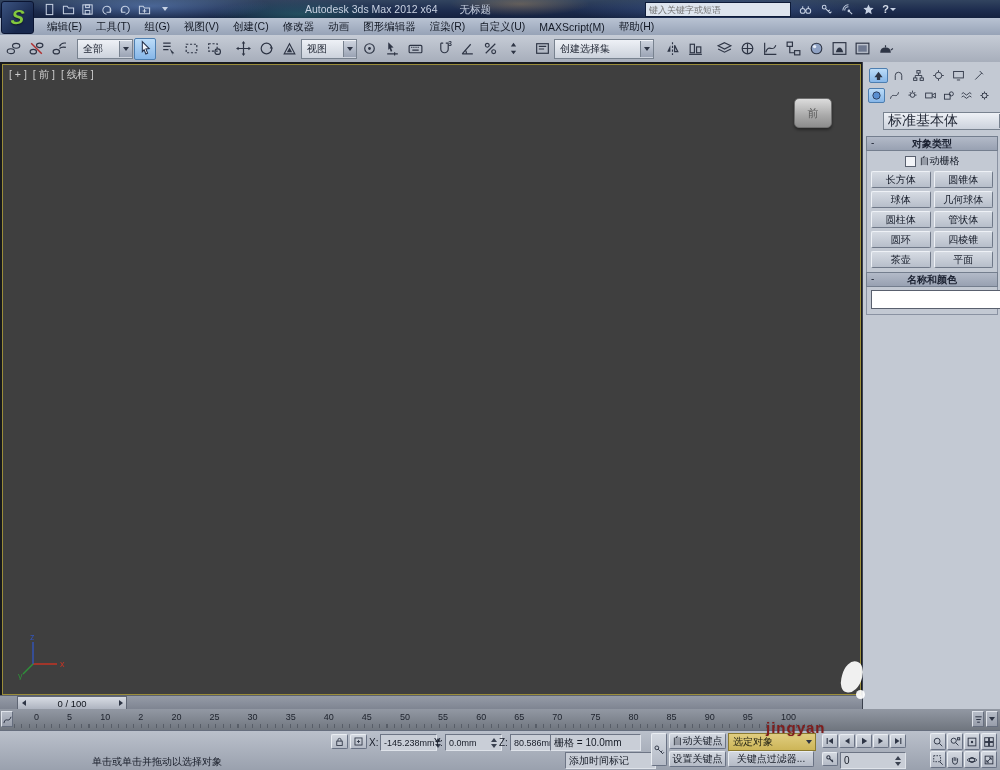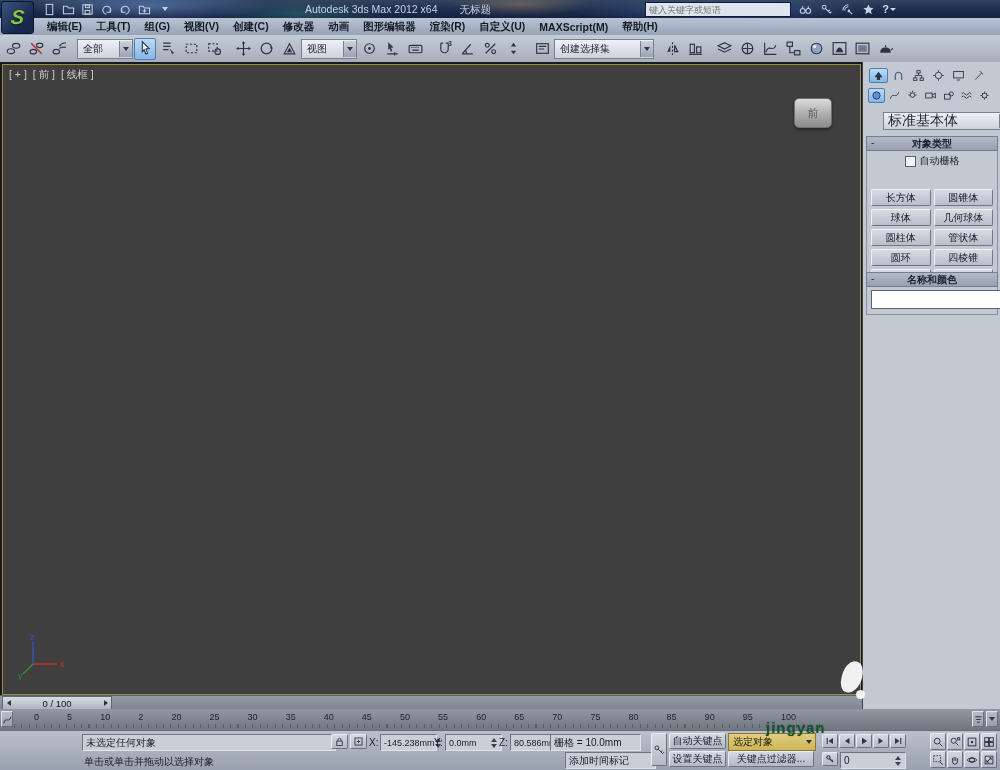--- a/index.html
+++ b/index.html
@@ -35,21 +35,21 @@
   #search-input{width:138px;height:13px;background:#dde4ee;border:1px solid #0e1b38;font-size:9px;color:#333;padding:0 3px;}
   .icbtn{width:14px;height:14px;display:flex;align-items:center;justify-content:center;}
   .help-q{color:#d6dde9;font-size:11px;font-weight:bold;line-height:1;}
   .ic-caret{width:0;height:0;border-left:3px solid transparent;border-right:3px solid transparent;
     border-top:3px solid #c7d2e4;margin-left:1px;}
 
   
   #menubar{left:0;top:18px;width:1000px;height:17px;
     background:linear-gradient(#b9c3d3,#97a3b7);border-bottom:1px solid #6c7688;
     display:flex;align-items:center;padding-left:40px;font-size:10.5px;color:#141a26;}
-  .menu-item{padding:0 7px;height:17px;display:flex;align-items:center;white-space:nowrap;font-weight:bold;}
+  .menu-item{padding:0 7px;height:17px;display:flex;align-items:center;white-space:nowrap;}
 
   
   #toolbar{left:0;top:35px;width:1000px;height:27px;
     background:linear-gradient(#c6ccd6,#a7aebb);border-bottom:1px solid #5f6879;
     display:flex;align-items:center;gap:1px;padding:0 1px 0 2px;}
   .tbtn{width:22px;height:22px;display:flex;align-items:center;justify-content:center;position:relative;
     border:1px solid transparent;border-radius:2px;flex:none;}
   .tbtn.active{background:linear-gradient(#bcdcf8,#86b6e8);border:1px solid #4d7eb0;}
   .tsep{width:5px;height:22px;flex:none;}
   .tdrop{height:18px;background:linear-gradient(#eef1f6,#ccd2dc);border:1px solid #78828f;
@@ -79,33 +79,33 @@
   #pt-row1{position:absolute;left:6px;top:6px;display:flex;gap:1px;}
   #pt-row2{position:absolute;left:5px;top:26px;display:flex;gap:1px;}
   #pt-dd{position:absolute;left:20px;top:50px;width:129px;height:16px;background:linear-gradient(#eef1f6,#ccd2dc);
     border:1px solid #78828f;display:flex;align-items:center;font-size:14px;color:#1c2230;}
   .rollout{position:absolute;left:3px;width:132px;}
   .roll-head{height:13px;background:linear-gradient(#b3bac8,#98a1b2);border:1px solid #747e8e;
     display:flex;align-items:center;font-size:10px;font-weight:bold;color:#1a2030;position:relative;}
   .roll-head .rtitle{flex:1;text-align:center;}
   .roll-head .rminus{position:absolute;left:4px;top:0;font-weight:normal;}
   .roll-body{border:1px solid #8a92a2;border-top:none;background:#c3c9d3;padding:3px 4px 5px;}
-  .autogrid-row{display:flex;align-items:center;justify-content:center;gap:4px;font-size:10px;color:#161c28;margin-bottom:21px;}
+  .autogrid-row{display:flex;align-items:center;justify-content:center;gap:4px;font-size:10px;color:#161c28;margin-bottom:3px;}
   .checkbox{width:9px;height:9px;background:#f2f4f8;border:1px solid #59606e;}
   .obj-grid{display:grid;grid-template-columns:1fr 1fr;gap:3px;}
   .obj-btn{height:15px;background:linear-gradient(#d6dbe3,#b7beca);border:1px solid;
     border-color:#eef1f6 #6f7888 #6f7888 #eef1f6;border-radius:2px;font-size:10px;color:#121826;
     display:flex;align-items:center;justify-content:center;white-space:nowrap;}
   #name-row{display:flex;align-items:center;gap:4px;}
   #name-input{flex:1;height:17px;background:#fff;border:1px solid #59606e;font-size:10px;padding:0 3px;color:#222;}
 
   
   #timeslider{left:0;top:695px;width:862px;height:14px;background:linear-gradient(#959ba7,#7d8390);
     border-top:1px solid #5c626e;display:flex;align-items:center;}
-  #ts-handle{margin-left:2px;width:108px;height:12px;background:linear-gradient(#d8dce4,#adb3bf);
+  #ts-handle{margin-left:17px;width:108px;height:12px;background:linear-gradient(#d8dce4,#adb3bf);
     border:1px solid #5f6674;display:flex;align-items:center;}
   .ts-arrow{width:11px;height:100%;display:flex;align-items:center;justify-content:center;}
   .tri-l{width:0;height:0;border-top:3px solid transparent;border-bottom:3px solid transparent;border-right:4px solid #2e3545;}
   .tri-r{width:0;height:0;border-top:3px solid transparent;border-bottom:3px solid transparent;border-left:4px solid #2e3545;}
   #ts-label{flex:1;text-align:center;font-size:9.5px;color:#10141c;}
 
   
   #trackbar{left:0;top:709px;width:1000px;height:21px;background:linear-gradient(#9298a3,#70767f);border-bottom:1px solid #4a505c;}
   #tb-numbers{position:absolute;left:34px;top:3px;width:762px;display:flex;justify-content:space-between;
     font-size:9px;color:#1d222c;}
@@ -129,21 +129,21 @@
   .up{width:0;height:0;border-left:3px solid transparent;border-right:3px solid transparent;border-bottom:4px solid #3a4150;}
   .dn{width:0;height:0;border-left:3px solid transparent;border-right:3px solid transparent;border-top:4px solid #3a4150;}
   #keyfilter-dd{position:absolute;left:728px;top:2px;width:86px;height:16px;background:linear-gradient(#e0cd80,#cdb558);
     border:1px solid #8a7a30;display:flex;align-items:center;font-size:10px;color:#1c1c10;}
   #keyfilter-dd .dlabel{flex:1;padding-left:4px;}
   .pbtn{width:16px;height:14px;}
   .navbtn{width:16px;height:17px;}
   #nav-grid{position:absolute;left:930px;top:2px;display:grid;grid-template-columns:repeat(4,16px);grid-auto-rows:17px;gap:1px;}
 
   
-  #watermark-text{position:absolute;left:766px;top:719px;color:#14532d;font-size:15px;font-weight:bold;
+  #watermark-text{position:absolute;left:766px;top:719px;color:#7f1d1d;font-size:15px;font-weight:bold;
     letter-spacing:1px;z-index:60;text-shadow:0 0 2px rgba(0,0,0,.25);}
   #watermark-blob{position:absolute;left:842px;top:661px;width:20px;height:32px;background:#ffffff;opacity:.92;
     border-radius:55% 45% 60% 40%;transform:rotate(14deg);z-index:60;}
   #watermark-dot{position:absolute;left:856px;top:690px;width:9px;height:9px;background:#fff;border-radius:50%;opacity:.92;z-index:60;}
 </style>
 </head>
 <body>
 
 <div class="app">
 
@@ -640,24 +640,21 @@
           <path d="M1.5 3 h7 M2.5 6 h5 M3.5 9 h3" class="st"></path>
         </svg>
       </button>
     <button class="tb-side-btn" style="left:986px">
         <span class="caret-dn"></span>
       </button>
   </div>
 
   <div id="statusbar" class="abs">
 
-    <div class="sunken" style="left:82px;top:3px;width:246px;height:15px">
-      <span>未选定任何对象</span>
-    </div>
-    <div class="slabel" style="left:84px;top:24px">
+    <div class="slabel" style="left:92px;top:24px">
       <span>单击或单击并拖动以选择对象</span>
     </div>
 
     <button class="raised" style="left:331px;top:3px;width:17px;height:15px">
       <svg width="11" height="11" viewBox="0 0 14 14">
           <rect x="3.5" y="6.5" width="7" height="5.5" class="st"></rect>
           <path d="M5 6.5 V5 a2 2 0 0 1 4 0 v1.5" class="st"></path>
         </svg>
     </button>
     <button class="raised" style="left:350px;top:3px;width:17px;height:15px">

